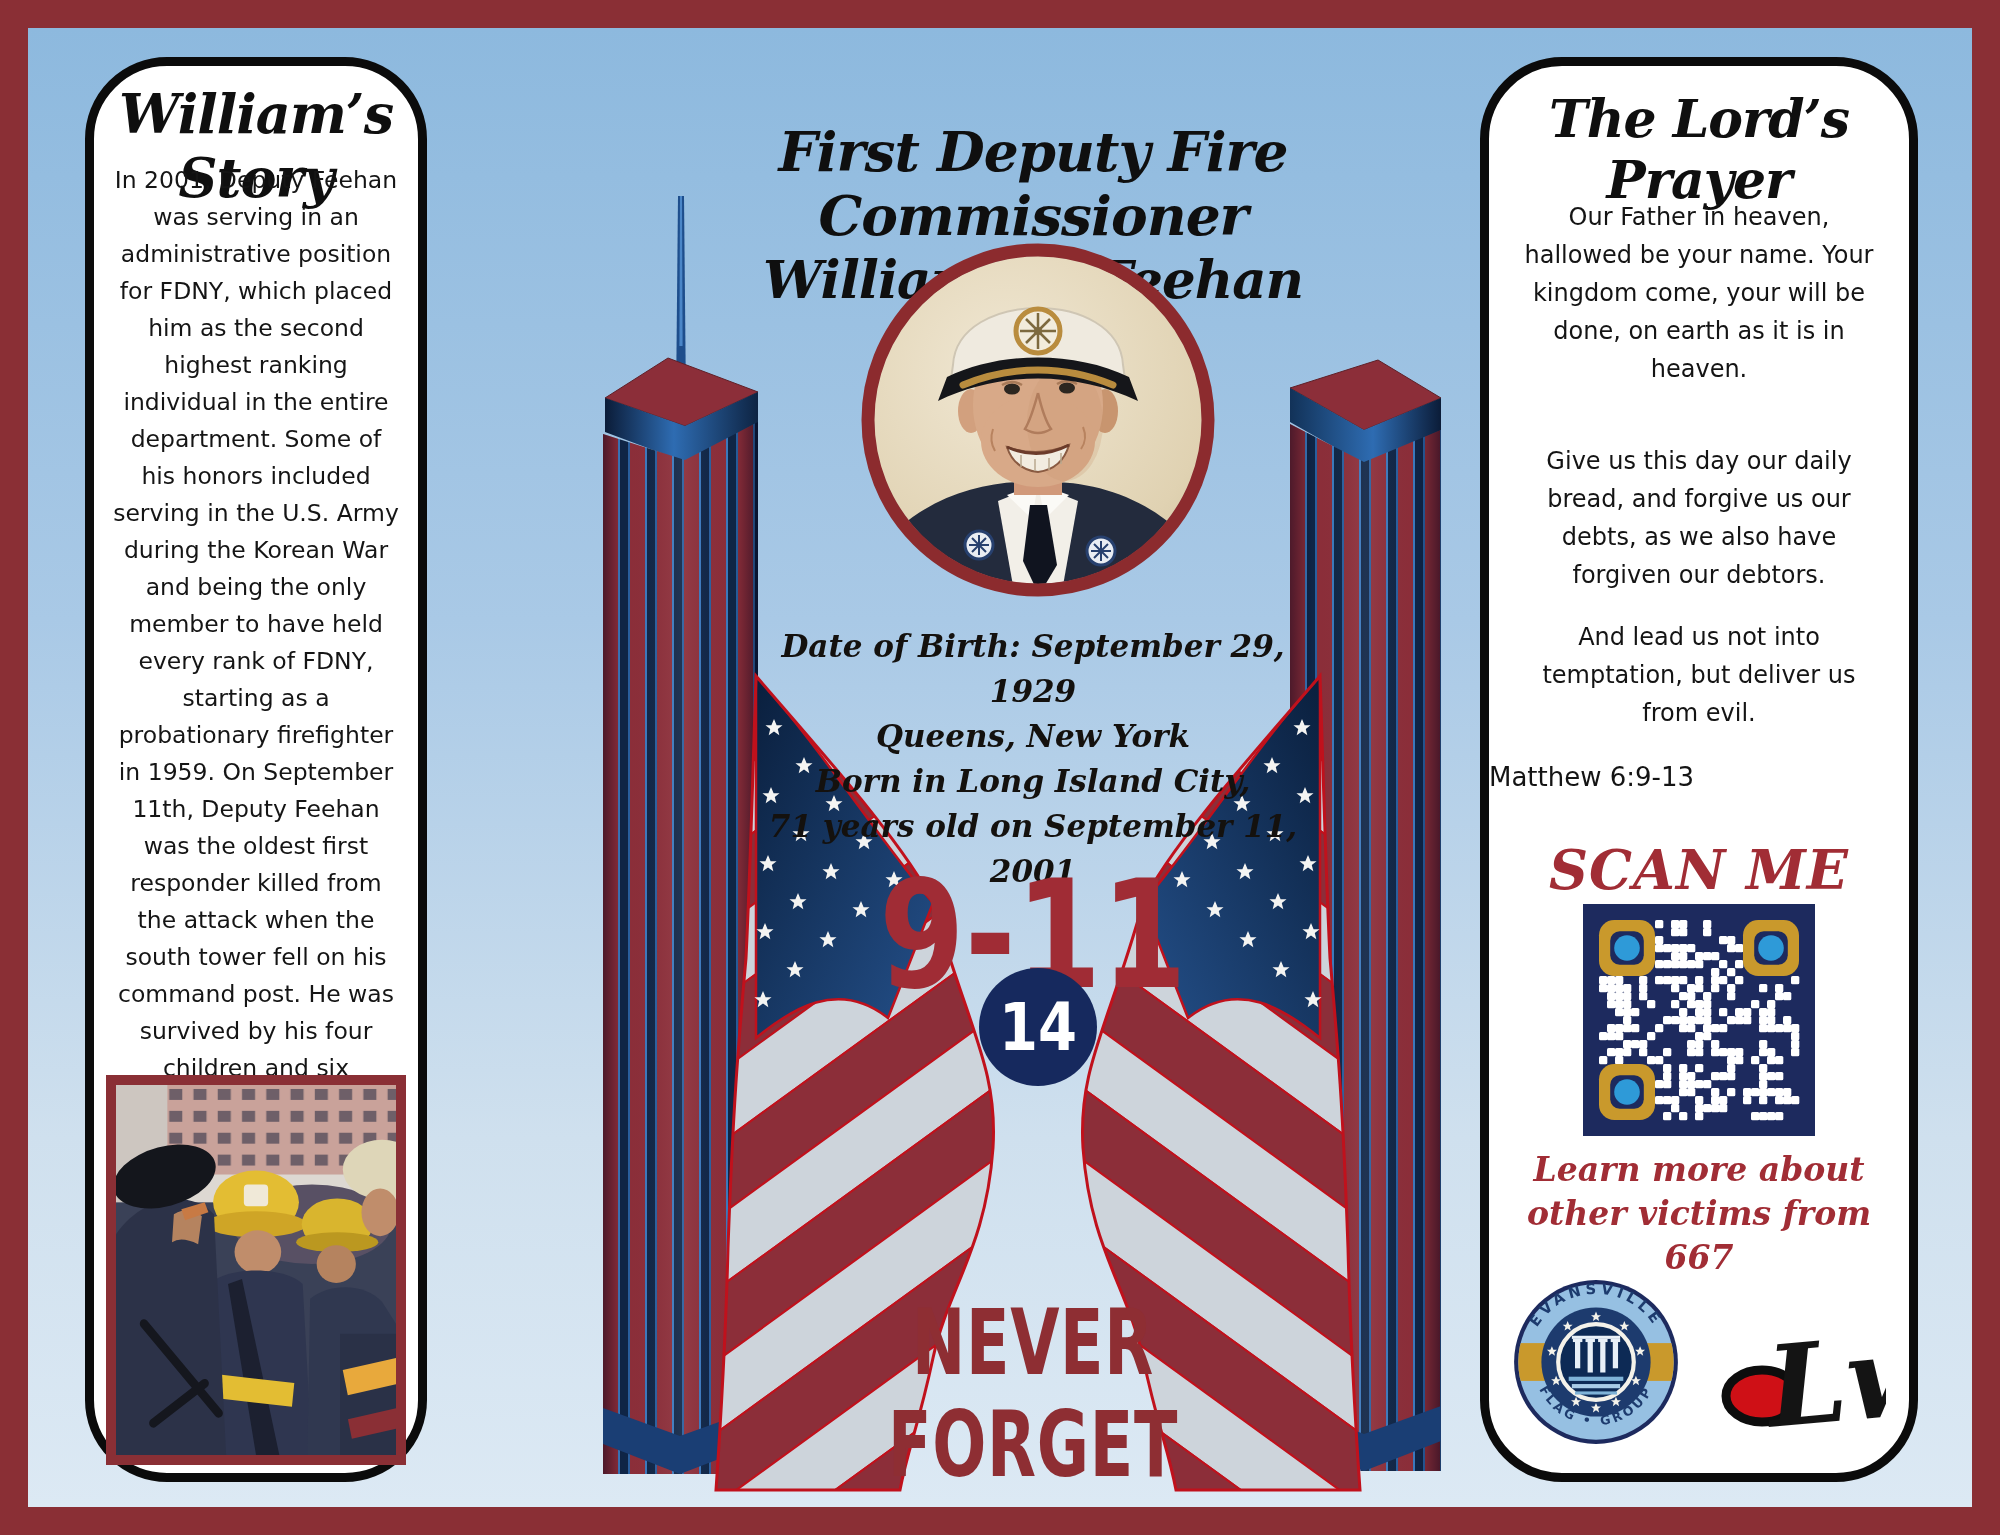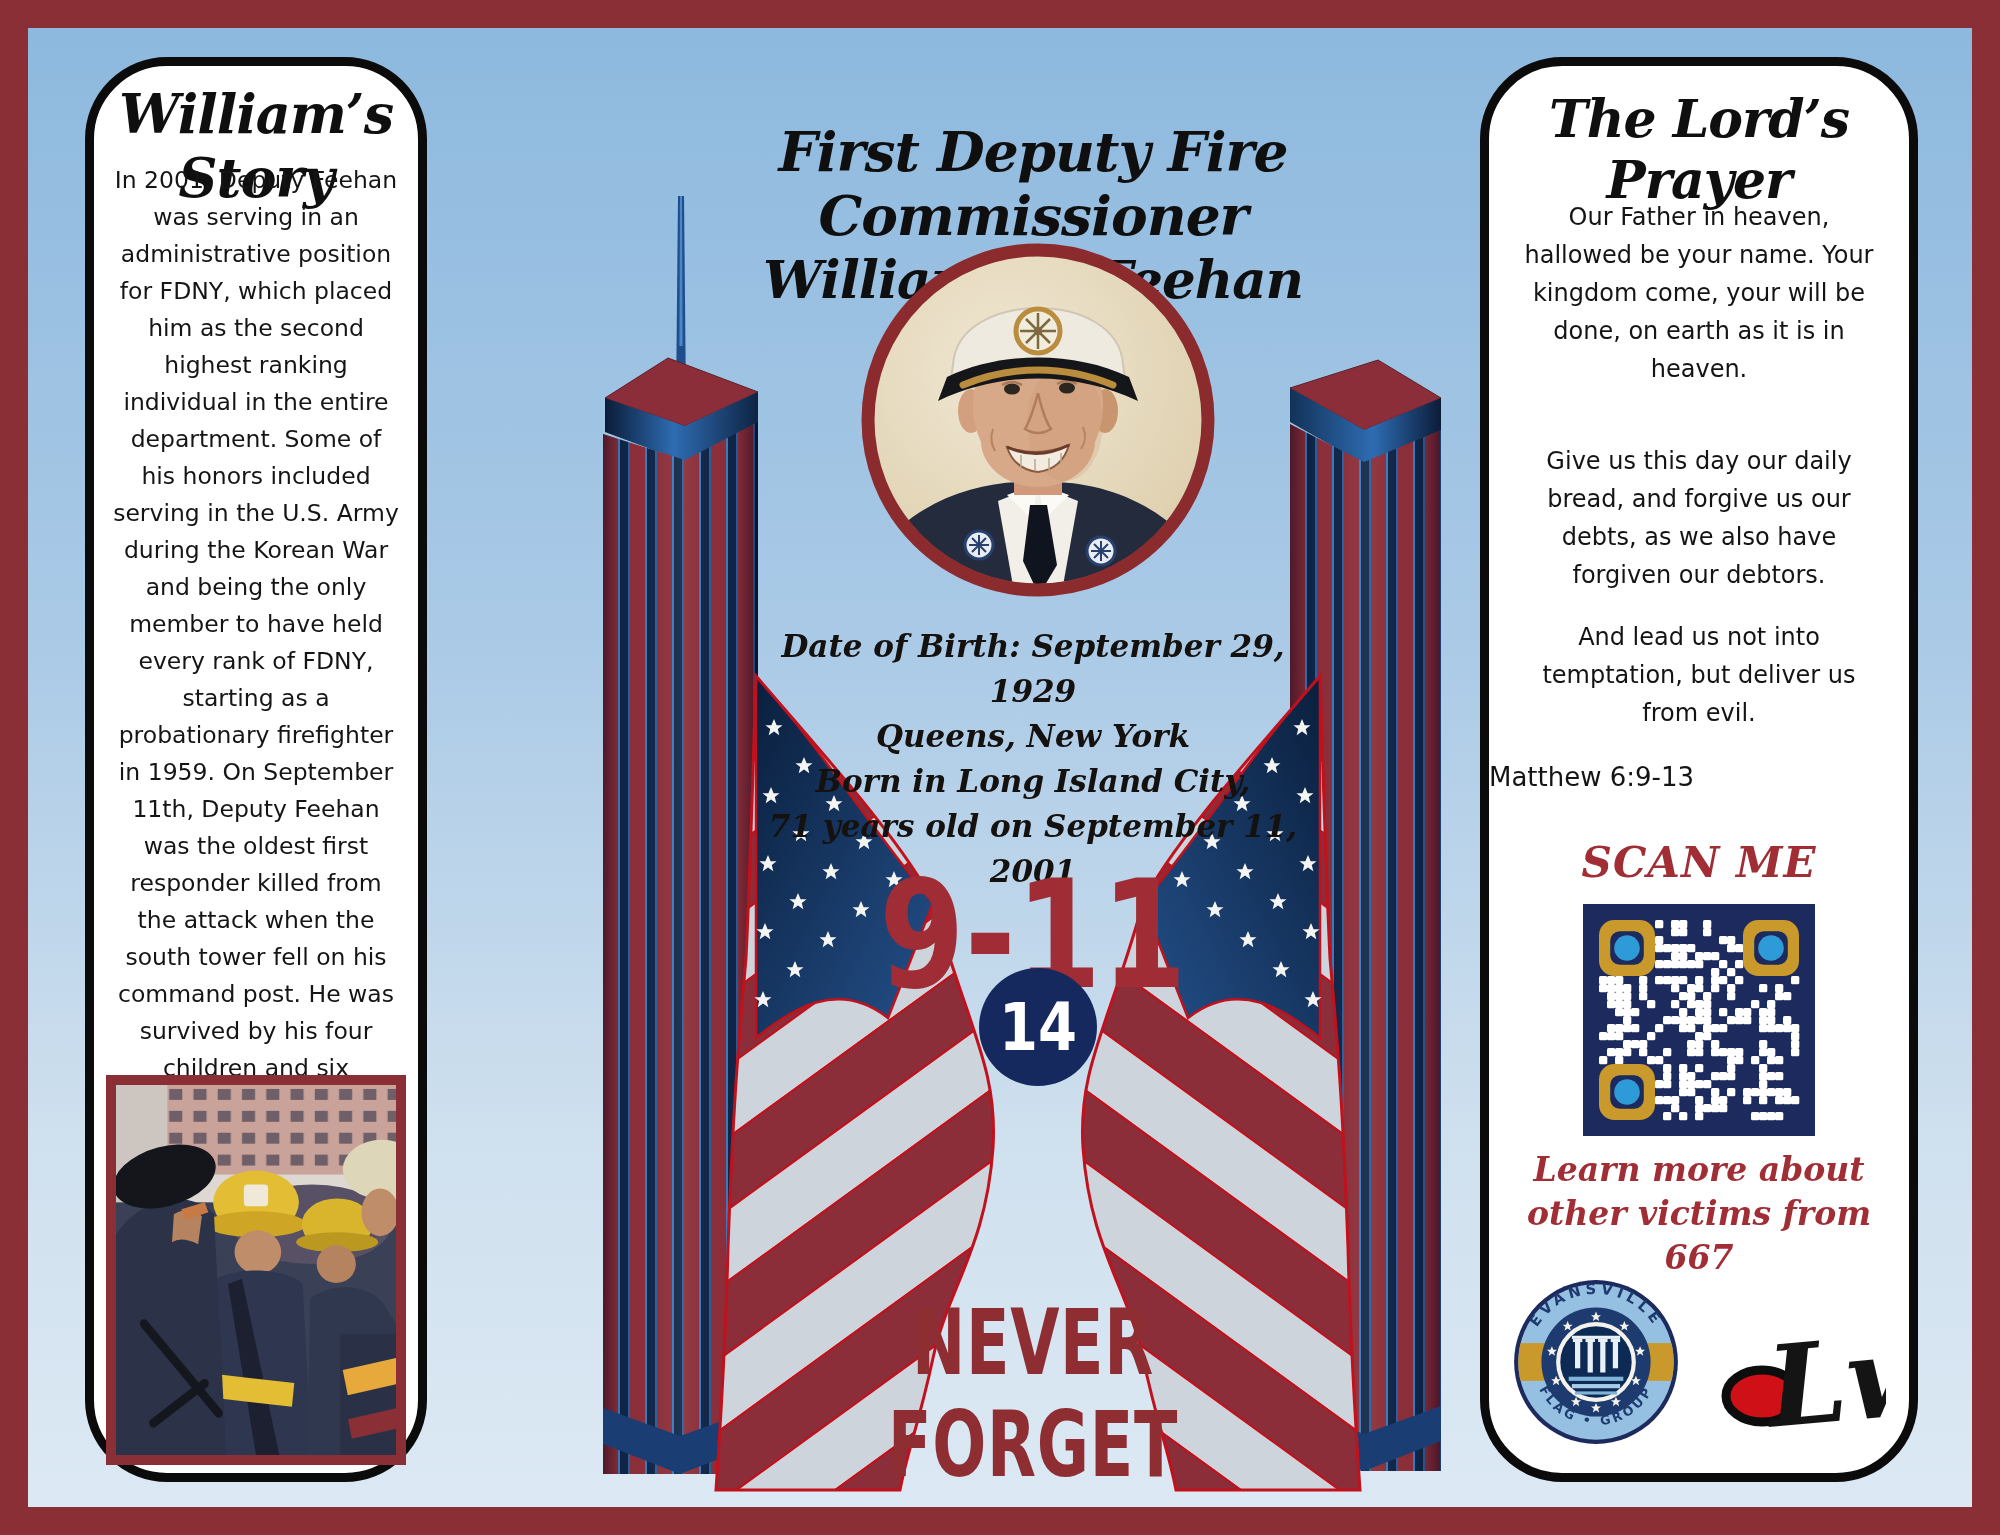--- a/index.html
+++ b/index.html
@@ -20,21 +20,21 @@
   .lp-body{position:absolute;top:96px;left:18px;right:18px;text-align:center;
     font-size:23.5px;line-height:37px;color:#151515;}
   .lp-photo{position:absolute;left:12px;right:12px;bottom:8px;height:390px;
     border:10px solid #8a2f35;box-sizing:border-box;background:#b9aca6;}
   .lp-photo svg{display:block;width:100%;height:100%;}
   
   .rp-p{position:absolute;left:30px;right:30px;text-align:center;font-size:24px;
     line-height:38px;color:#141414;}
   .rp-verse{position:absolute;left:0;right:0;text-align:left;font-size:26px;color:#141414;}
   .serif-red{font-family:"DejaVu Serif",serif;font-style:italic;font-weight:bold;color:#a12d35;}
-  .rp-scan{position:absolute;left:0;right:0;text-align:center;font-size:42px;letter-spacing:1px;}
+  .rp-scan{position:absolute;left:0;right:0;text-align:center;font-size:54px;letter-spacing:1px;}
   .rp-qr{position:absolute;left:50%;transform:translateX(-50%);width:232px;height:232px;}
   .rp-caption{position:absolute;left:24px;right:24px;text-align:center;font-size:33px;line-height:44px;}
   .rp-logos{position:absolute;left:0;right:0;display:flex;justify-content:center;gap:36px;align-items:center;}
   
   .c-center{position:absolute;left:1005px;transform:translateX(-50%);text-align:center;}
   .c-title{top:44px;width:900px;font-family:"DejaVu Serif",serif;font-style:italic;font-weight:bold;
     color:#0f0f0f;margin-top:48px;}
   .c-title .l1{font-size:55px;line-height:64px;letter-spacing:-1px;}
   .c-title .l2{font-size:53px;line-height:62px;letter-spacing:-1px;}
   .portrait{left:833px;top:215px;width:354px;height:354px;}

